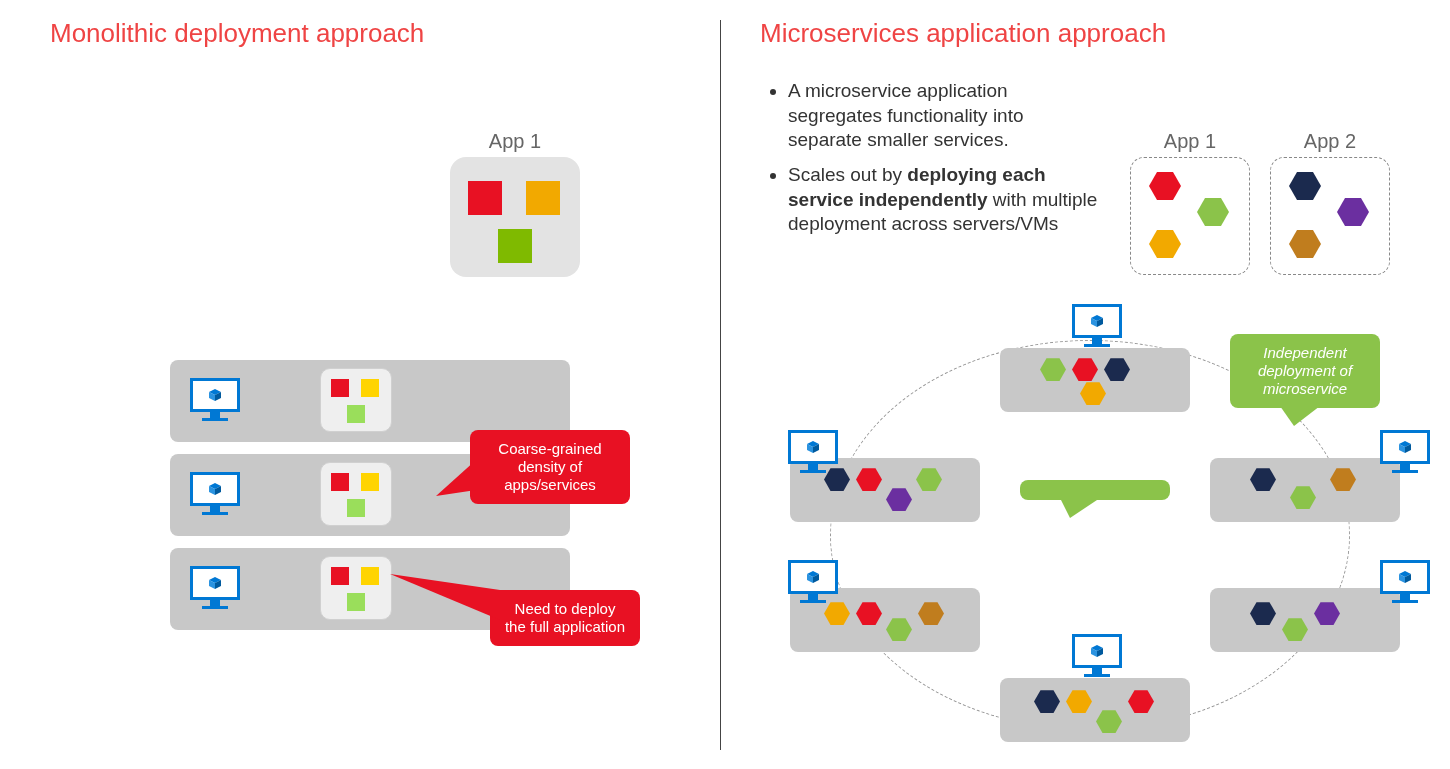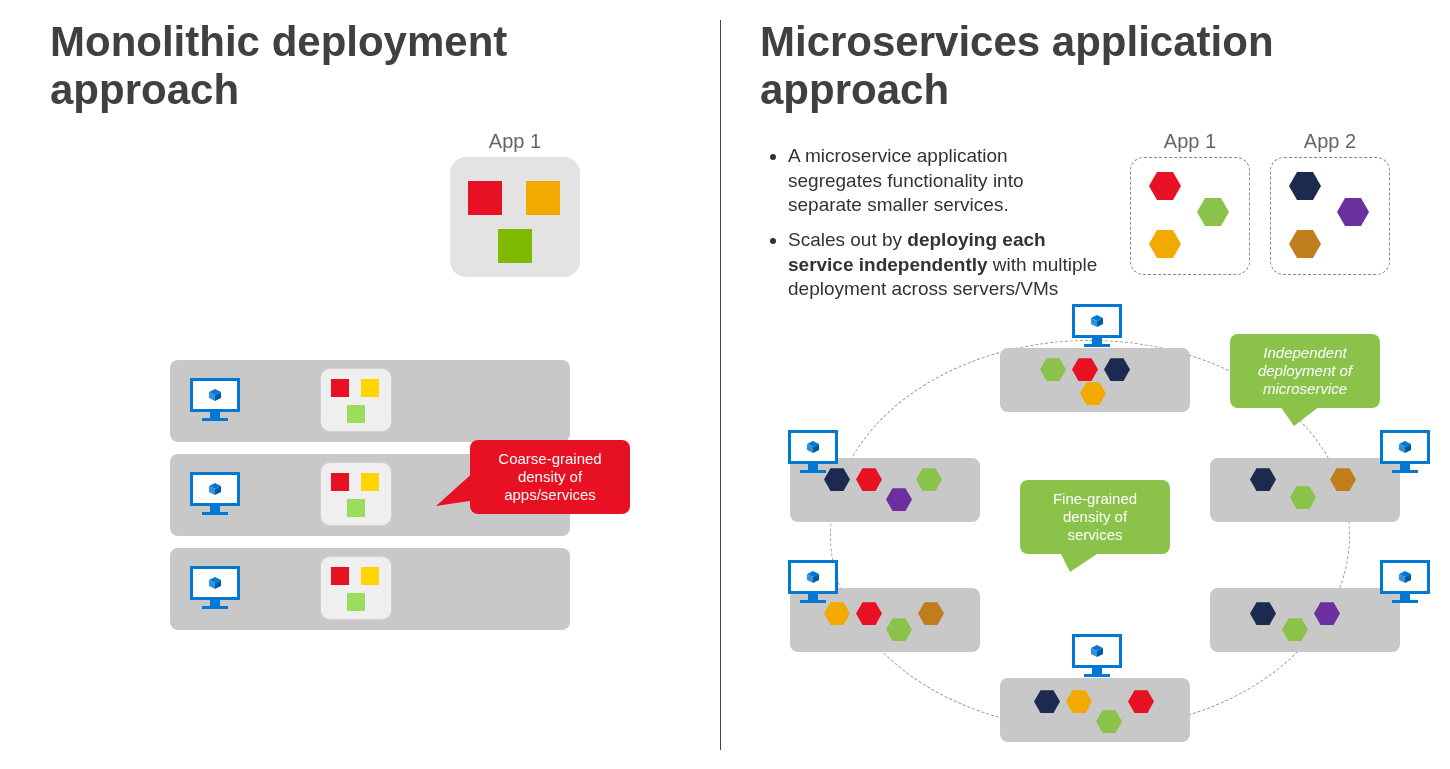--- a/index.html
+++ b/index.html
@@ -19,23 +19,23 @@
   .col-right { left: 760px; width: 660px; }
   .divider {
     position: absolute;
     left: 720px;
     top: 20px;
     width: 1px;
     height: 730px;
     background: #444;
   }
   h1 {
-    font-weight: 700;
-    font-size: 42px;
-    color: #404040;
+    font-weight: 400;
+    font-size: 26px;
+    color: #ef4444;
     margin-top: 18px;
     margin-bottom: 30px;
   }
   ul.bullets {
     list-style: disc;
     padding-left: 28px;
     font-size: 19px;
     color: #333;
     width: 360px;
   }
@@ -238,27 +238,33 @@
       </div>
       <div class="mini-app" style="left:210px; top:8px;">
         <div class="mini-sq" style="background:#e81123; left:10px; top:10px;"></div>
         <div class="mini-sq" style="background:#ffd400; left:40px; top:10px;"></div>
         <div class="mini-sq" style="background:#9ade5b; left:26px; top:36px;"></div>
       </div>
     </div>
 
   </div>
 
-  <div class="callout red" style="left:420px; top:430px; width:160px;margin-top:10px;">
+  <div class="callout red" style="left:420px; top:430px; width:160px;">
     <span>Coarse-grained density of apps/services</span>
     <svg style="position:absolute; left:-34px; top:30px;" width="40" height="40">
       <polygon points="40,0 40,30 0,36" fill="#e81123"></polygon>
     </svg>
   </div>
 
+  <div class="callout red" style="left:440px; top:590px; width:150px;">
+    <span>Need to deploy the full application</span>
+    <svg style="position:absolute; left:-100px; top:-20px;" width="110" height="60">
+      <polygon points="110,20 110,50 0,4" fill="#e81123"></polygon>
+    </svg>
+  </div>
 
 </div>
 
 <div class="col col-right">
   <h1>Microservices application approach</h1>
 
   <ul class="bullets" style="width:340px;">
     <li>A microservice application segregates functionality into separate smaller services.</li>
     <li>
       <span>Scales out by </span><span class="bold">deploying each service independently</span><span> with multiple deployment across servers/VMs</span>
@@ -505,21 +511,20 @@
           </div>
         <div class="hx" style="left:96px; top:32px;">
             <svg viewBox="0 0 32 28">
               <use href="#hexpath" fill="#8bc34a"></use>
             </svg>
           </div>
       </div>
     </div>
 
     <div class="callout green" style="left:250px; top:160px; width:150px;">
-      <span>Fine-grained density of services</span>
       <svg style="position:absolute; left:40px; bottom:-18px;" width="40" height="20">
         <polygon points="0,0 40,0 10,20" fill="#8bc34a"></polygon>
       </svg>
     </div>
 
     <div class="callout green" style="left:460px; top:14px; width:150px;font-style:italic;">
       <span>Independent deployment of microservice</span>
       <svg style="position:absolute; left:50px; bottom:-18px;" width="40" height="20">
         <polygon points="0,0 40,0 14,20" fill="#8bc34a"></polygon>
       </svg>

